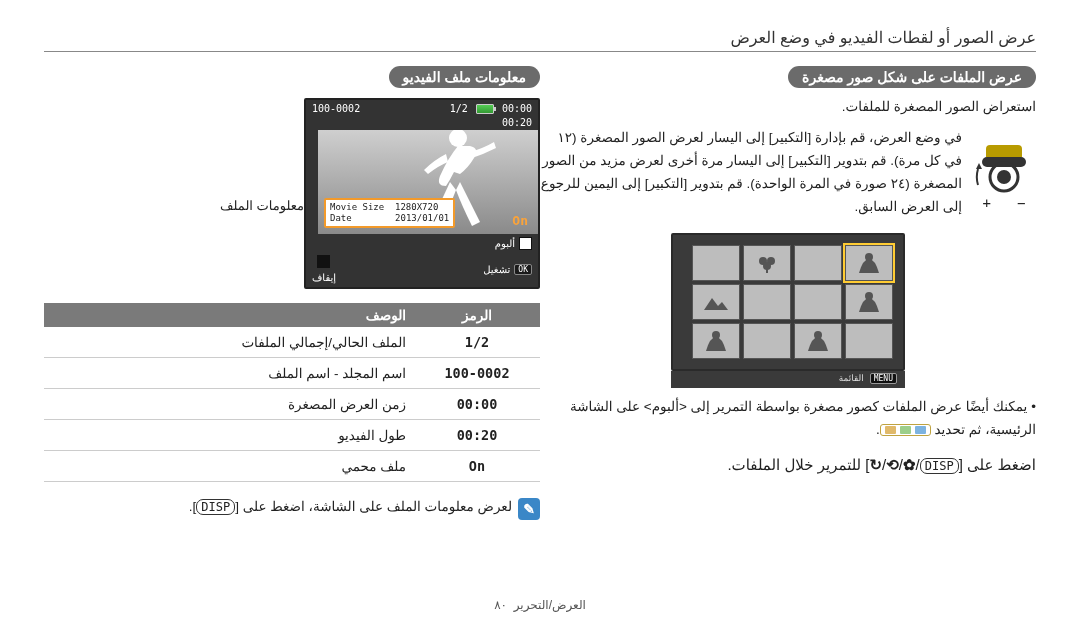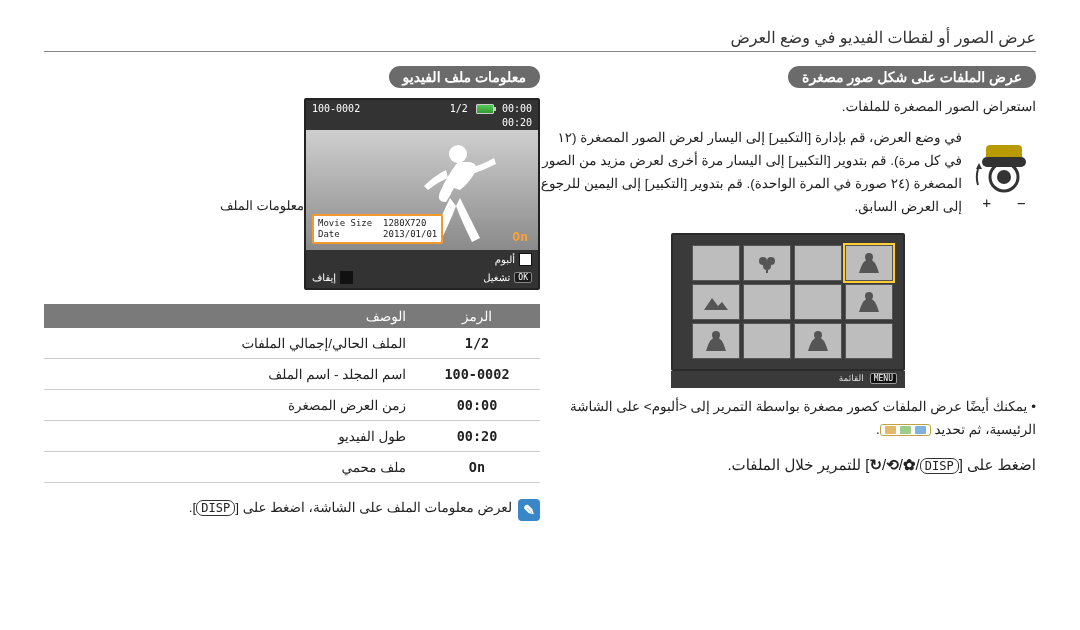--- a/index.html
+++ b/index.html
@@ -27,31 +27,31 @@
 .toc span{display:inline-block;width:11px;height:8px;border-radius:1px;}
 .nav-line{font-size:15px;text-align:right;margin-top:14px;}
 .disp{border:1px solid #333;border-radius:7px;padding:0 4px;font-family:monospace;font-size:12px;}
 
 .movie-screen{width:232px;background:#333;border:2px solid #222;border-radius:2px;margin-top:10px;margin-right:auto;margin-left:0;position:relative;}
 .ms-top{display:flex;justify-content:space-between;align-items:center;font-family:monospace;font-size:10px;color:#fff;padding:3px 6px;}
 .ms-top .lft{display:flex;gap:8px;align-items:center;}
 .ms-top .rgt{display:flex;gap:6px;align-items:center;}
 .batt{display:inline-block;width:16px;height:8px;border:1px solid #ccc;border-radius:1px;position:relative;background:linear-gradient(to bottom,#5c5,#393);}
 .batt::after{content:"";position:absolute;right:-3px;top:2px;width:2px;height:4px;background:#ccc;}
-.ms-body{position:relative;height:120px;background:linear-gradient(#cfcfcf,#8a8a8a);overflow:hidden;}
+.ms-body{position:relative;height:104px;background:linear-gradient(#cfcfcf,#8a8a8a);overflow:hidden;margin-left:12px;}
 .dancer{position:absolute;right:38px;bottom:6px;}
 .ms-info{position:absolute;left:6px;bottom:6px;background:#fff;border:2px solid #f39a2a;border-radius:2px;font-size:9px;font-family:monospace;padding:2px 4px;line-height:1.2;direction:ltr;text-align:left;}
 .orange-on{position:absolute;right:10px;bottom:6px;color:#faa33a;font-family:monospace;font-weight:700;font-size:13px;}
 .ms-footer1{display:flex;justify-content:space-between;padding:3px 6px;font-size:10px;color:#fff;}
 .ms-footer2{display:flex;justify-content:space-between;align-items:center;padding:2px 6px 4px 6px;font-size:10px;color:#fff;}
 .kbtn{border:1px solid #888;background:#1a1a1a;color:#fff;font-family:monospace;font-size:8px;padding:0 3px;border-radius:2px;}
 .sq-btn{display:inline-block;width:11px;height:11px;background:#fff;border:1px solid #111;}
 .sq-stop{display:inline-block;width:11px;height:11px;background:#111;border:1px solid #111;margin-right:2px;}
 .table{width:100%;margin-top:14px;border-collapse:collapse;font-size:13.5px;}
-.table th{background:#7a7a7a;color:#fff;font-weight:400;padding:4px 8px;text-align:right;}
+.table th{background:#7a7a7a;color:#fff;font-weight:700;padding:4px 8px;text-align:right;}
 .table th.sym{width:110px;text-align:center;}
 .table td{border-bottom:1px solid #ccc;padding:7px 8px;}
 .table td.sym{direction:ltr;text-align:center;font-family:monospace;font-weight:600;}
 .note-row{margin-top:16px;text-align:right;font-size:13.5px;}
 .note-ico{display:inline-flex;align-items:center;justify-content:center;width:22px;height:22px;border-radius:4px;background:#3a87c7;color:#fff;font-size:14px;font-weight:700;margin-left:6px;float:right;}
 .footer{position:absolute;bottom:18px;left:0;right:0;text-align:center;font-size:12px;color:#555;}
 .left-head{display:flex;flex-direction:row-reverse;align-items:flex-start;gap:10px;}
 .left-head .textblock{flex:1;}
 .lens-block{display:flex;flex-direction:column;align-items:center;gap:2px;margin-top:20px;}
 .plusminus{display:flex;align-items:center;gap:4px;font-family:monospace;font-size:14px;}
@@ -107,21 +107,21 @@
                 <span class="sq-btn"></span>
                 <span>ألبوم</span>
               </span>
             <span></span>
           </div>
           <div class="ms-footer2">
             <span style="display:flex;align-items:center;gap:4px;">
                 <span class="kbtn">OK</span>
                 <span>تشغيل</span>
               </span>
-            <span style="display:flex;align-items:center;gap:4px;">
+            <span style="display:flex;align-items:center;gap:4px;flex-direction:column;">
                 <span class="sq-stop"></span>
                 <span>إيقاف</span>
               </span>
           </div>
         </div>
         <div style="flex:1;padding-top:110px;">
           <div style="font-size:13px;text-align:right;">معلومات الملف</div>
         </div>
       </div>
 
@@ -252,13 +252,16 @@
             <span style="background:#e0b96a"></span>
         </span>.
       </div>
 
       <div class="nav-line">
         اضغط على [<span class="disp">DISP</span>/<b>✿</b>/<b>⟲</b>/<b>↻</b>] للتمرير خلال الملفات.
       </div>
     </div>
   </div>
 
+  <div class="footer">
+    <span>العرض/التحرير</span>&nbsp;&nbsp;<span>٨٠</span>
+  </div>
 </div>
 
 </body></html>

